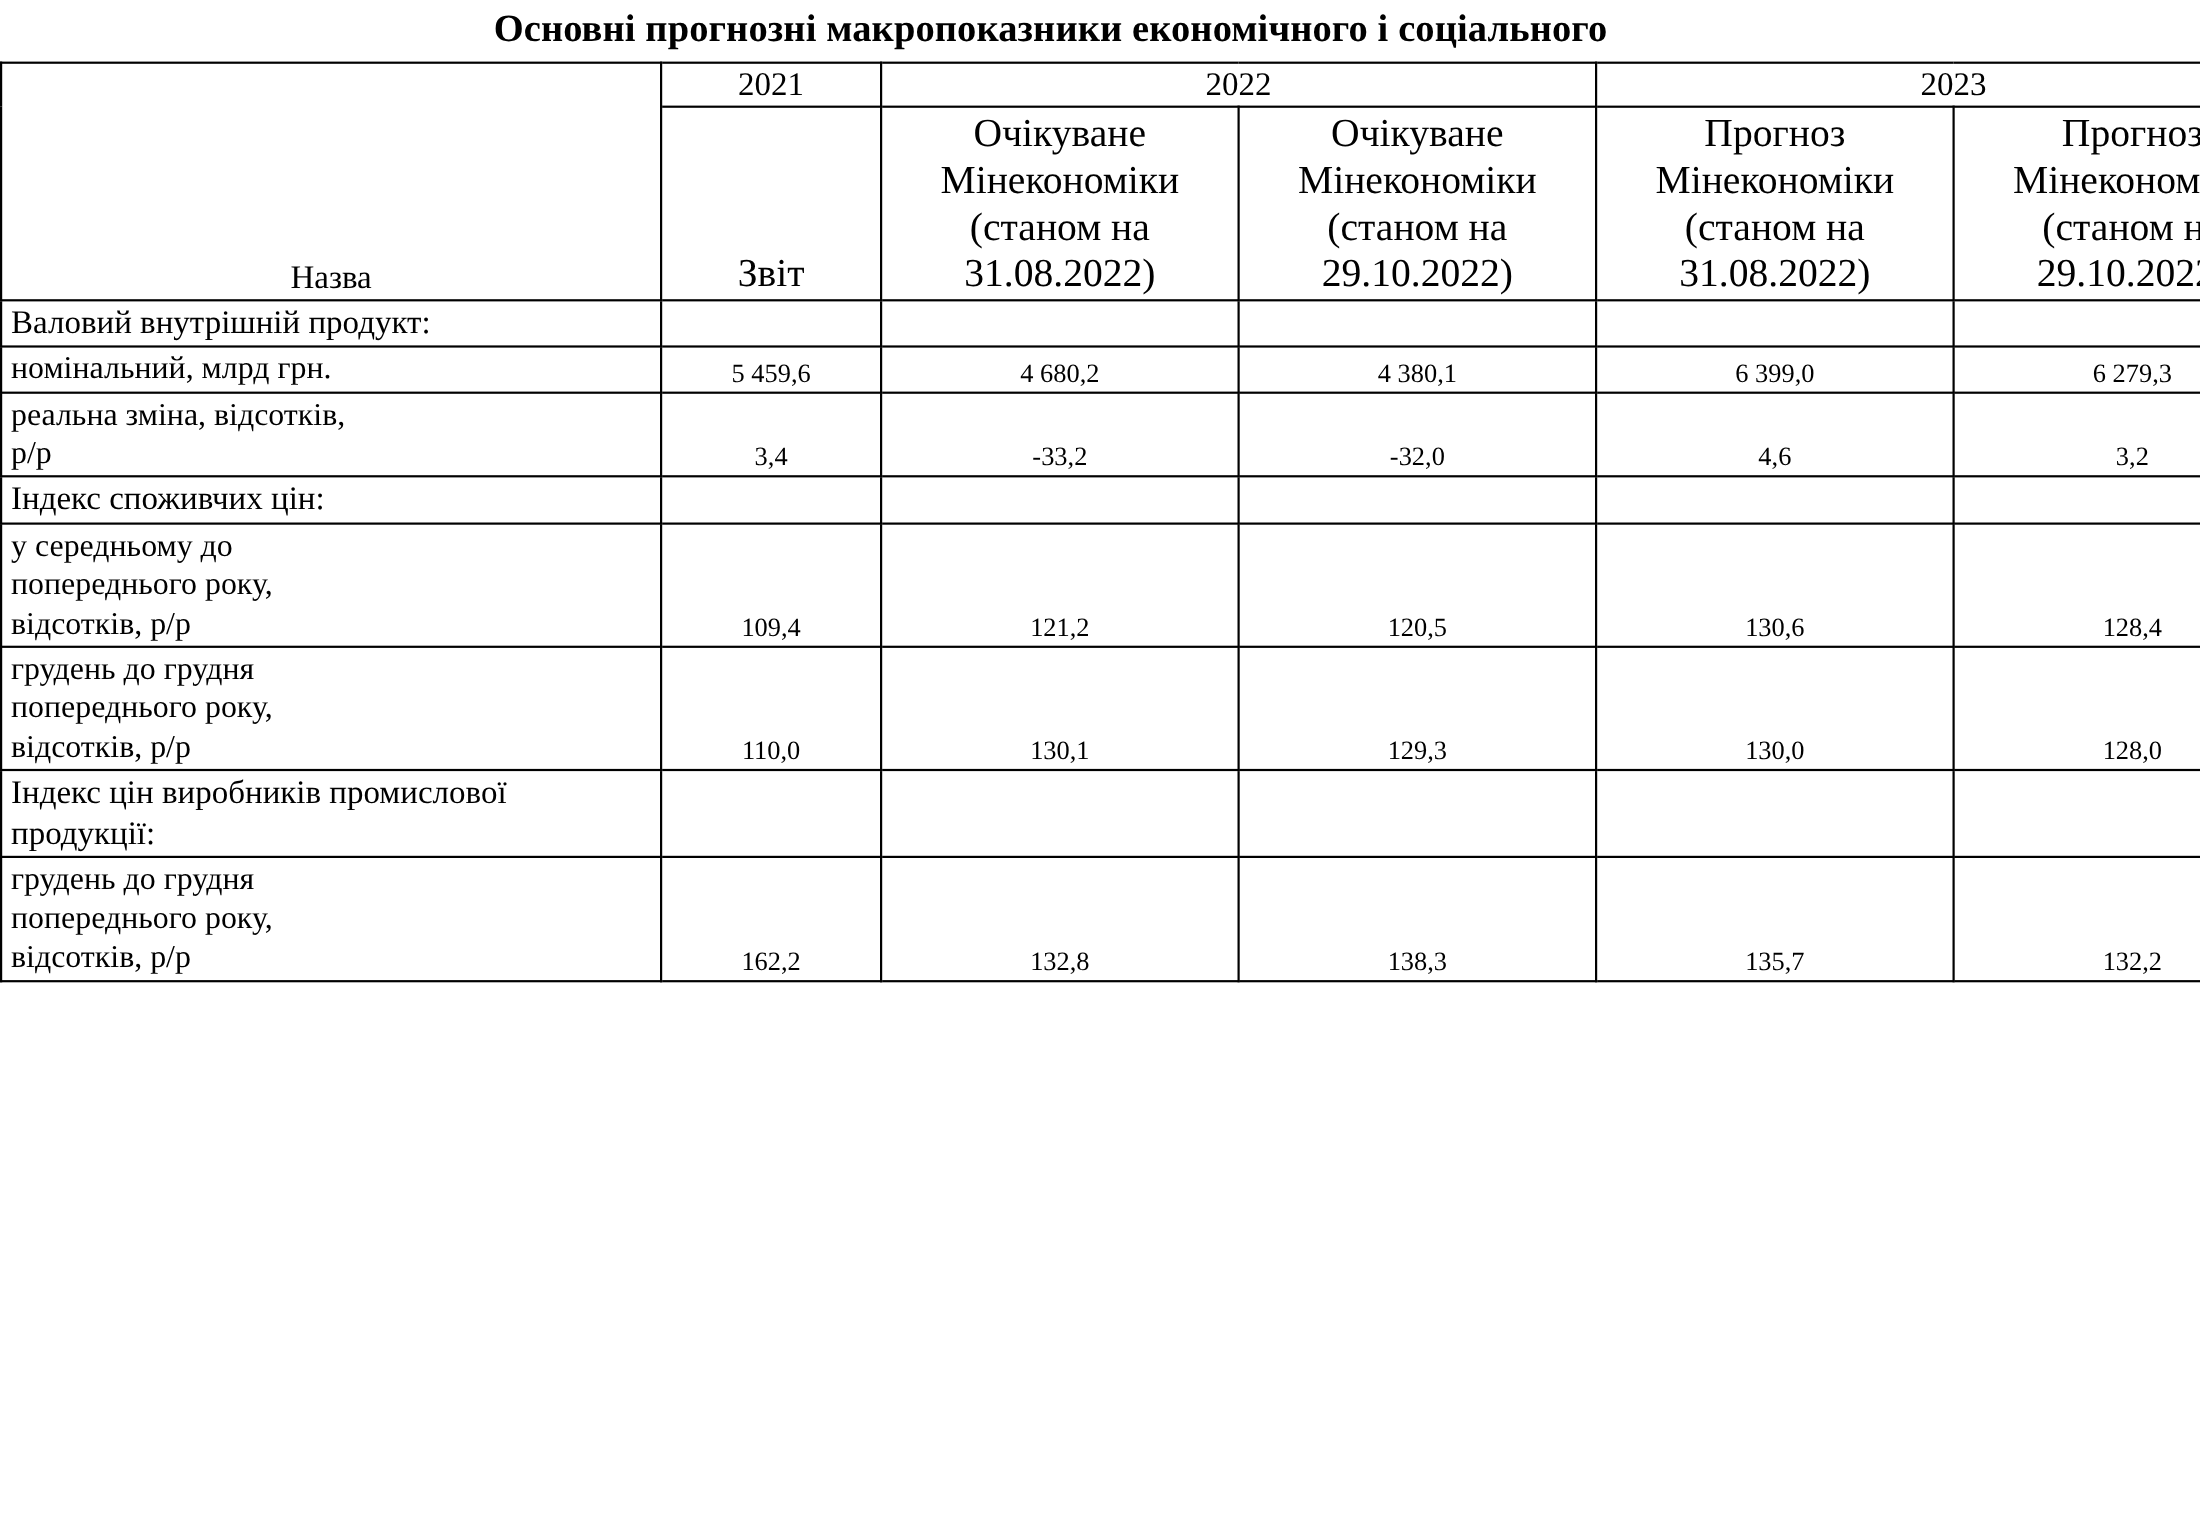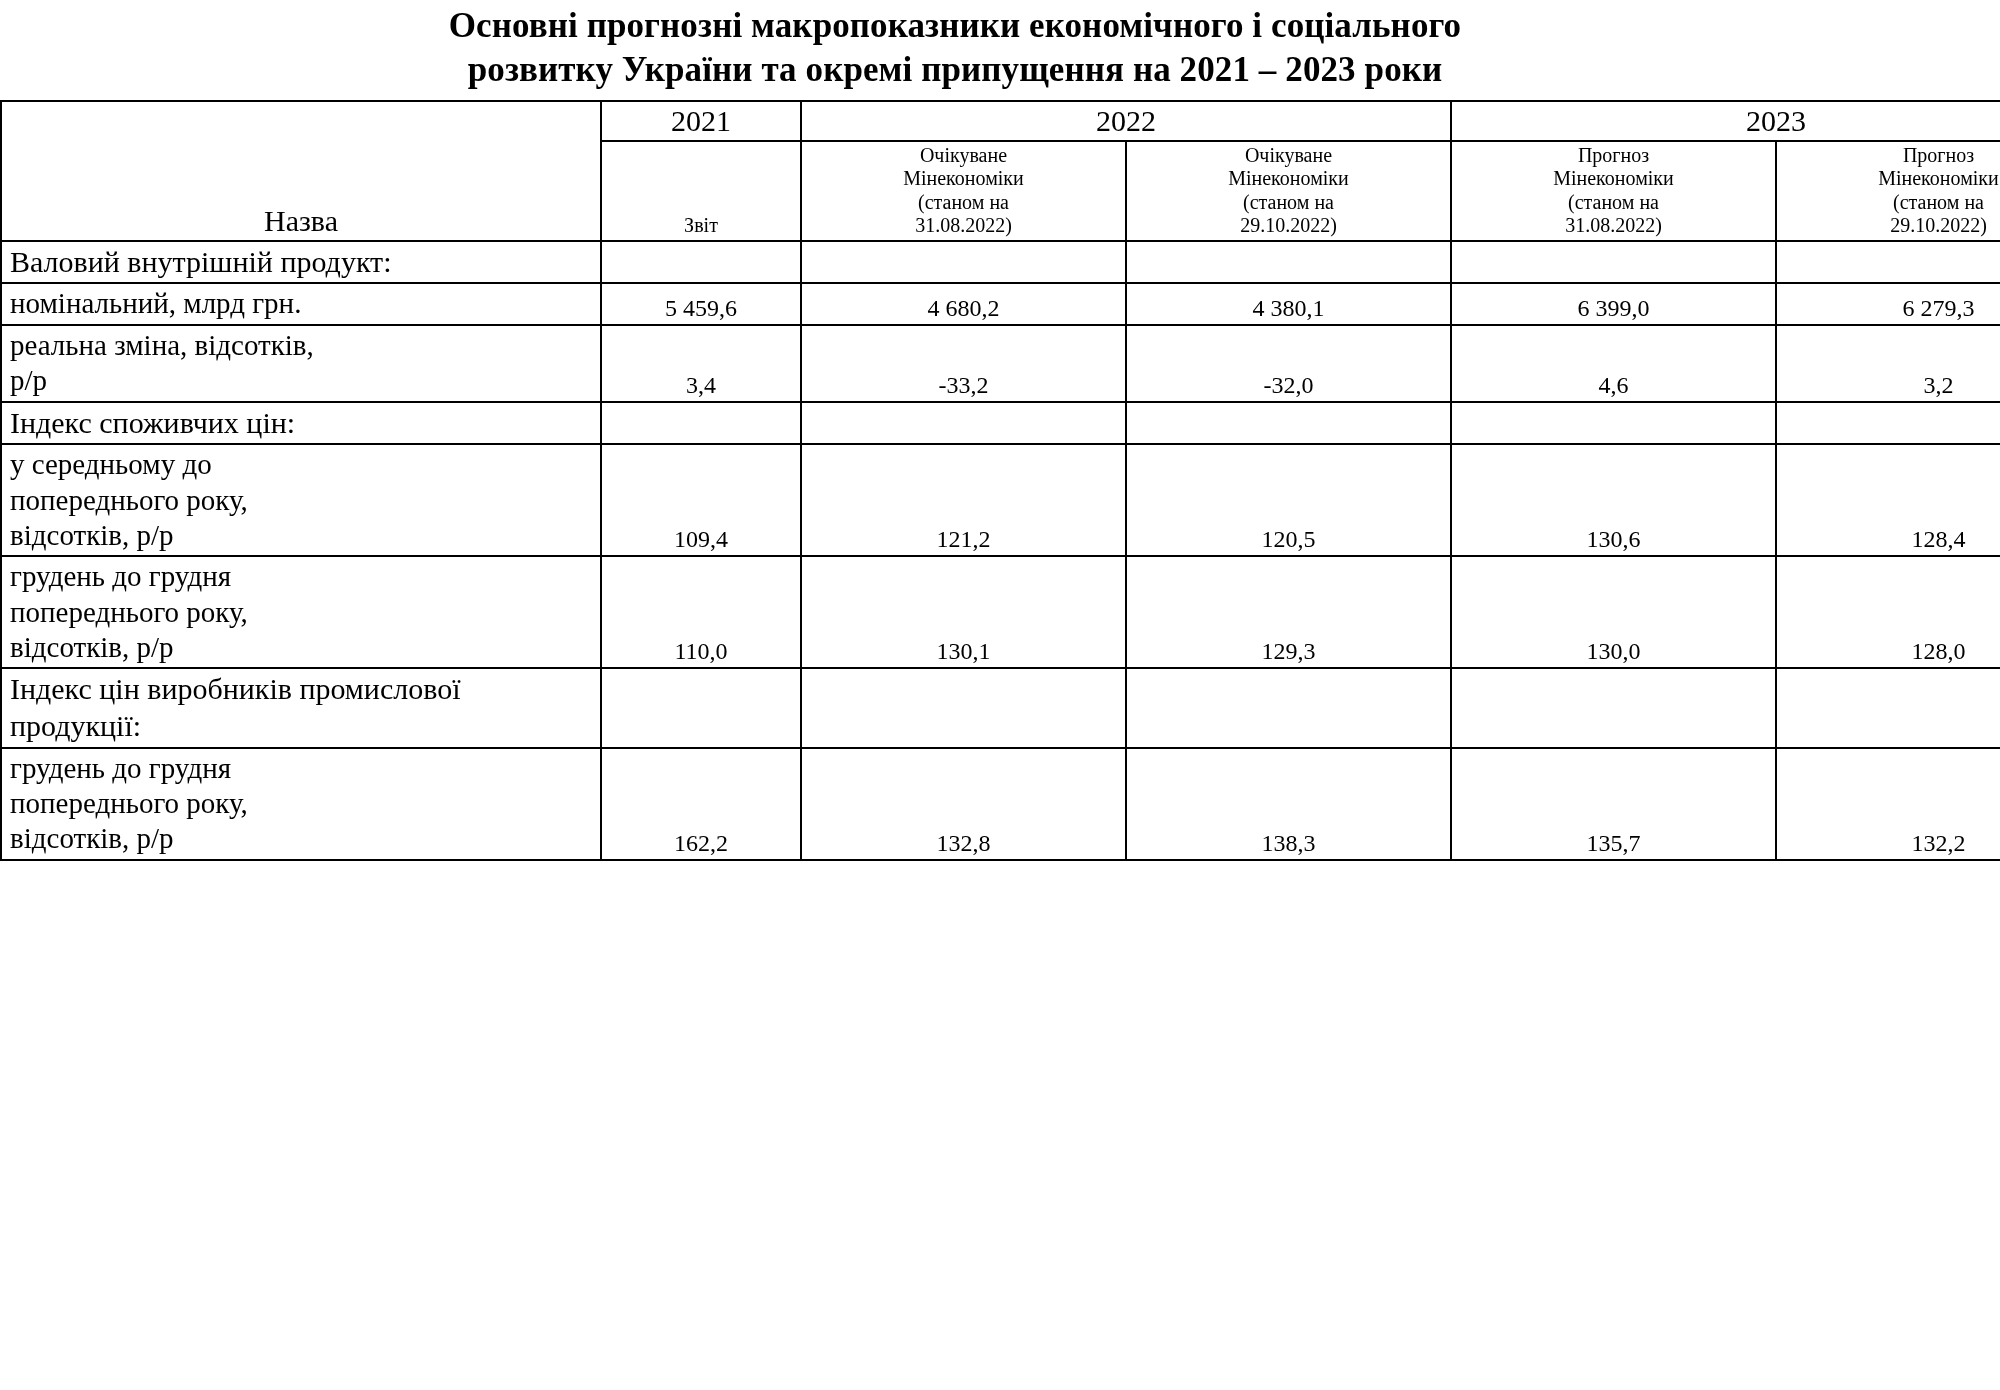--- a/index.html
+++ b/index.html
@@ -58,21 +58,21 @@
     padding: 6px 4px;
   }
   th.head-name {
     text-align: center;
     vertical-align: middle;
     font-size: 30px;
   }
   th.head-sub {
     text-align: center;
     vertical-align: middle;
-    font-size: 20px;
+    font-size: 36px;
     line-height: 1.18;
     padding: 6px 6px;
   }
   th.head-sub .sub-line { display: block; }
 
   td.rowlabel-bold {
     font-weight: bold;
     font-size: 30px;
     line-height: 1.22;
     text-align: left;
@@ -95,21 +95,20 @@
     padding-bottom: 4px;
   }
 </style>
 </head>
 <body>
 
 <div class="page">
 
   <h1 class="doc-title">
     <span class="line">Основні прогнозні макропоказники економічного і соціального</span>
-    <span class="line">розвитку України та окремі припущення на 2021 – 2023 роки</span>
   </h1>
 
   <table class="macro">
     <colgroup>
       <col class="col-name">
       <col class="col-v">
       <col class="col-w">
       <col class="col-w">
       <col class="col-w">
       <col class="col-w">

